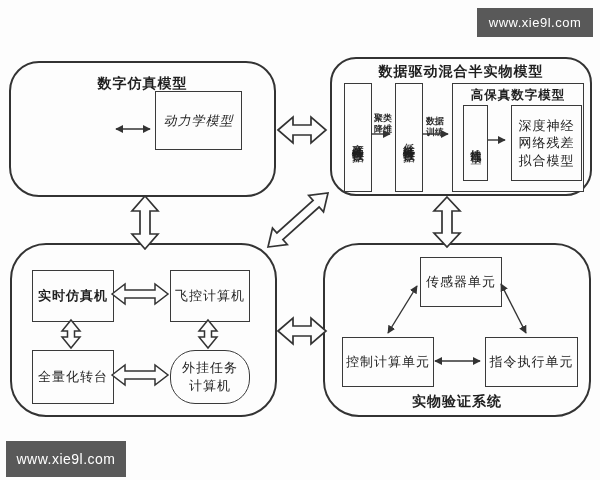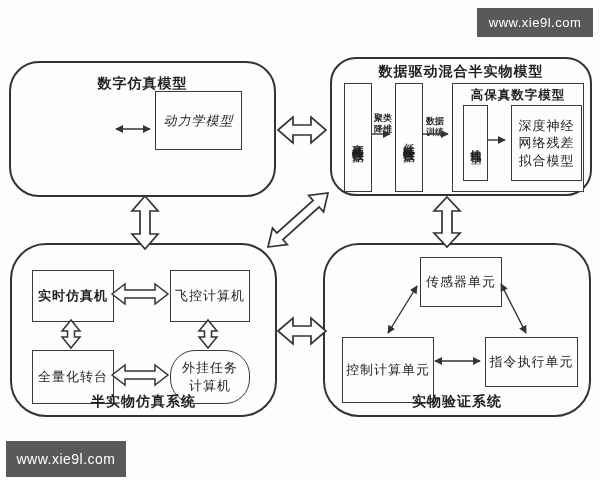--- a/index.html
+++ b/index.html
@@ -86,26 +86,25 @@
       </div>
       <div class="node wrap" style="left:58px;top:21px;width:71px;height:76px;font-size:13px;padding:0 1px;">深度神经网络残差拟合模型</div>
     </div>
   </div>
 
   <div class="block" style="left:10px;top:243px;width:267px;height:174px;border-radius:36px;">
     <div class="node" style="left:20px;top:25px;width:82px;height:52px;font-weight:bold;">实时仿真机</div>
     <div class="node" style="left:158px;top:25px;width:80px;height:52px;">飞控计算机</div>
     <div class="node" style="left:20px;top:105px;width:82px;height:54px;">全量化转台</div>
     <div class="node wrap" style="left:158px;top:105px;width:80px;height:54px;padding:0 10px;border-radius:25px;">外挂任务计算机</div>
-    <div class="block-title bottom">半实物仿真系统</div>
   </div>
 
   <div class="block" style="left:323px;top:243px;width:268px;height:174px;border-radius:36px;">
     <div class="node" style="left:95px;top:12px;width:82px;height:50px;">传感器单元</div>
-    <div class="node" style="left:17px;top:92px;width:92px;height:66px;">控制计算单元</div>
+    <div class="node" style="left:17px;top:92px;width:92px;height:50px;">控制计算单元</div>
     <div class="node" style="left:160px;top:92px;width:93px;height:50px;">指令执行单元</div>
     <div class="block-title bottom">实物验证系统</div>
   </div>
 
   <svg class="connectors" width="600" height="480" viewBox="0 0 600 480">
     <defs>
       <marker id="ah" viewBox="0 0 10 10" refX="9" refY="5" markerWidth="8" markerHeight="8" orient="auto-start-reverse" markerUnits="userSpaceOnUse">
         <path d="M0,0 L10,5 L0,10 Z" fill="#333"></path>
       </marker>
     </defs>

